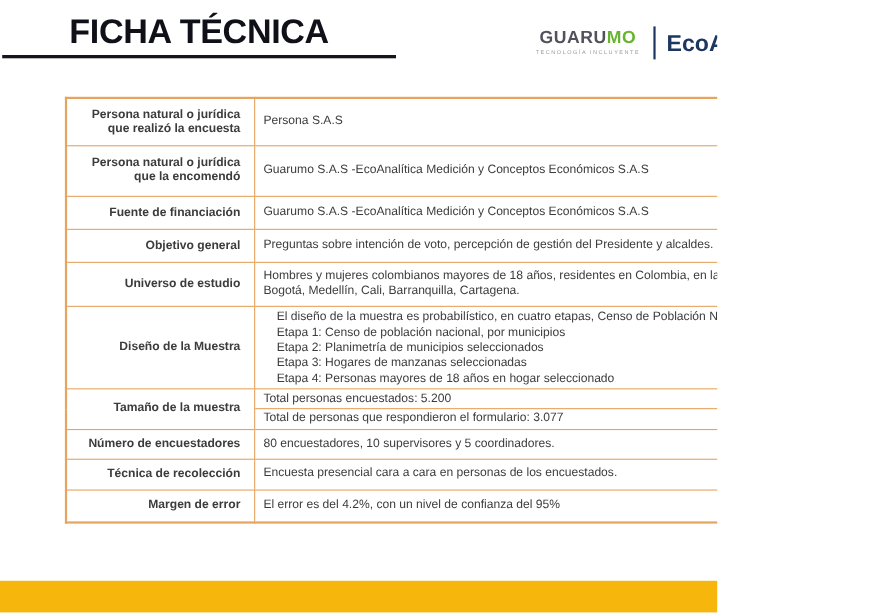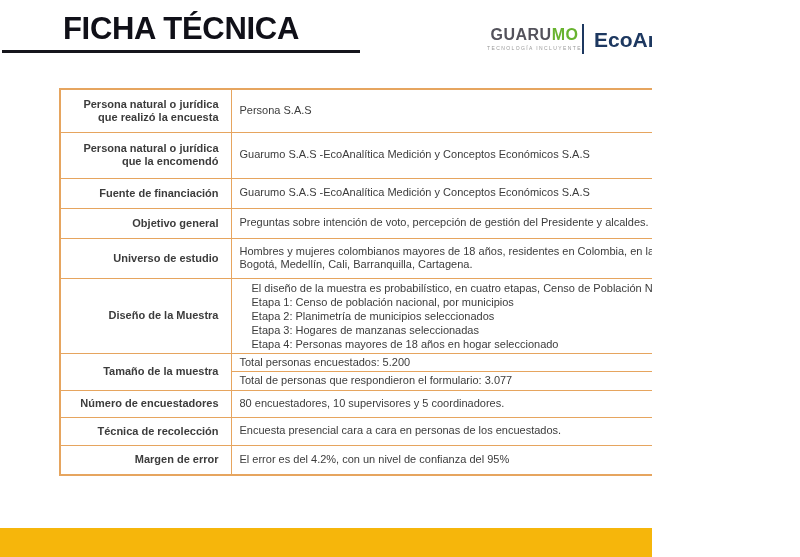--- a/index.html
+++ b/index.html
@@ -34,20 +34,21 @@
     line-height:1.1;
     white-space:nowrap;
   }
 
   .logos{
     position:absolute;left:487px;top:24px;
     display:flex;align-items:center;
   }
   .guarumo{
     text-align:center;line-height:1;
+    padding-right:12px;
   }
   .guarumo-name{
     font-size:16px;font-weight:800;letter-spacing:0.5px;
     color:#53525B;white-space:nowrap;
   }
   .guarumo-name .mo{color:var(--guarumo-green);}
   .guarumo-tagline{
     font-size:5px;letter-spacing:1.4px;color:#9a9a9a;
     margin-top:3px;white-space:nowrap;
   }

